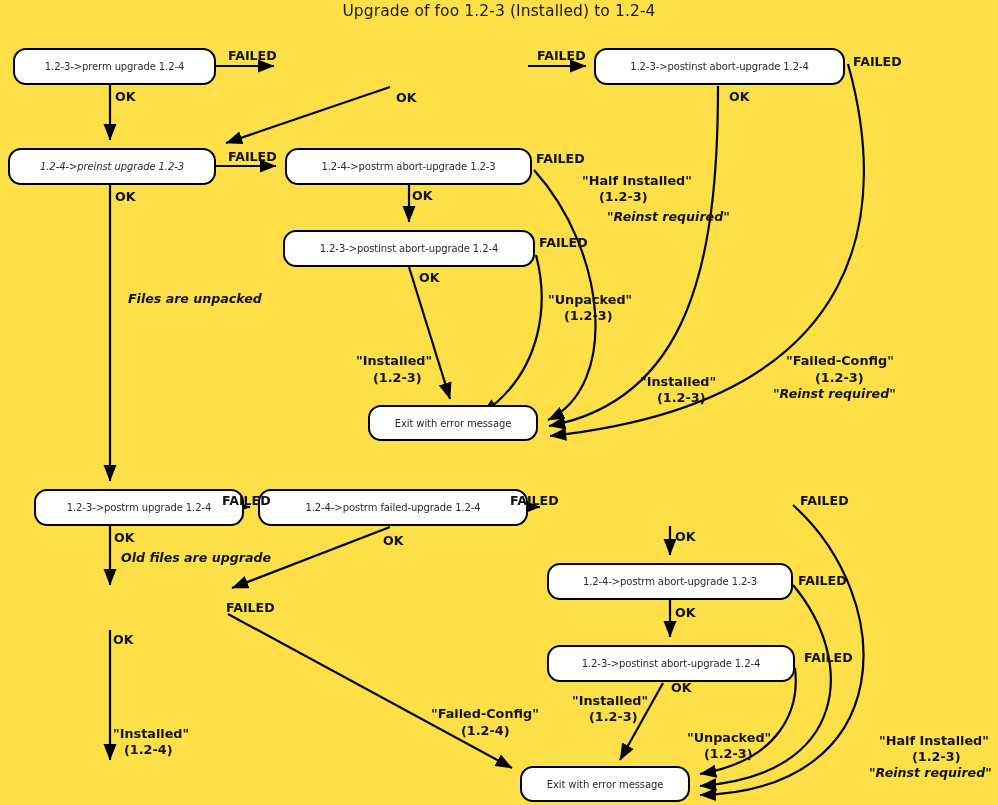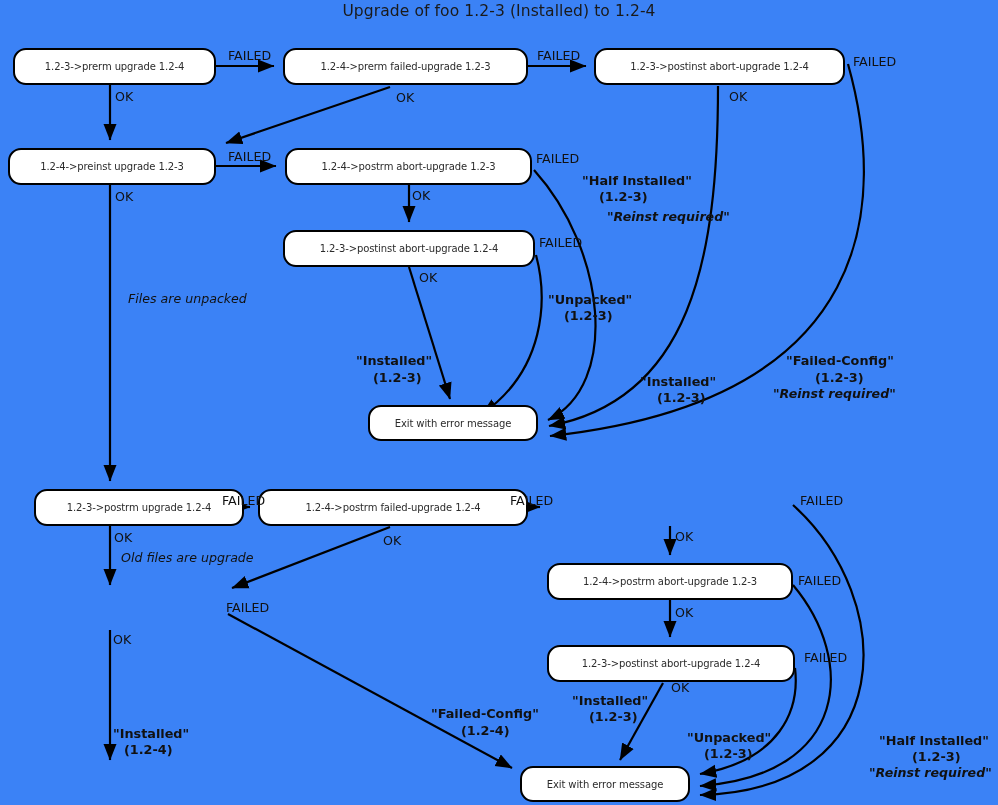--- a/index.html
+++ b/index.html
@@ -8,21 +8,21 @@
     background: #ffffff;
   }
   body {
     font-family: "DejaVu Sans", "Liberation Sans", sans-serif;
     color: #000000;
   }
   #canvas {
     position: relative;
     width: 998px;
     height: 805px;
-    background: #3b82f6;
+    background: #fde047;
     overflow: hidden;
   }
   #title {
     position: absolute;
     left: 0;
     top: 2px;
     width: 998px;
     text-align: center;
     font-size: 15.5px;
     color: #1a1a1a;
@@ -49,20 +49,21 @@
     color: #2b2b2b;
     white-space: nowrap;
     letter-spacing: -0.1px;
   }
   .elabel {
     position: absolute;
     font-size: 12.6px;
     color: #111111;
     white-space: nowrap;
     line-height: 1.12;
+    font-weight: bold;
   }
   .elabel.bold {
     font-weight: bold;
     font-size: 12.8px;
   }
   .elabel.italic {
     font-style: italic;
   }
   .elabel.bolditalic {
     font-weight: bold;
@@ -134,27 +135,24 @@
        exit-error-bottom (curve) --&gt;
       <path d="M793,585 C856,660 850,775 700,786" marker-end="url(#ah)"></path>
        exit-error-bottom (outer curve) --&gt;
       <path d="M793,505 C898,600 900,790 700,795" marker-end="url(#ah)"></path>
     </g>
   </svg>
 
   <div class="node" style="left:13px;  top:48px;  width:203px; height:37px;">
       <span>1.2-3-&gt;prerm upgrade 1.2-4</span>
     </div>
-  <div class="node" style="left:283px; top:48px;  width:245px; height:37px;">
-      <span>1.2-4-&gt;prerm failed-upgrade 1.2-3</span>
-    </div>
   <div class="node" style="left:594px; top:48px;  width:251px; height:37px;">
       <span>1.2-3-&gt;postinst abort-upgrade 1.2-4</span>
     </div>
-  <div class="node" style="left:8px;   top:148px; width:208px; height:37px;">
+  <div class="node" style="left:8px;   top:148px; width:208px; height:37px;font-style:italic;">
       <span>1.2-4-&gt;preinst upgrade 1.2-3</span>
     </div>
   <div class="node" style="left:285px; top:148px; width:247px; height:37px;">
       <span>1.2-4-&gt;postrm abort-upgrade 1.2-3</span>
     </div>
   <div class="node" style="left:283px; top:230px; width:252px; height:37px;">
       <span>1.2-3-&gt;postinst abort-upgrade 1.2-4</span>
     </div>
   <div class="node" style="left:368px; top:405px; width:170px; height:36px;">
       <span>Exit with error message</span>

